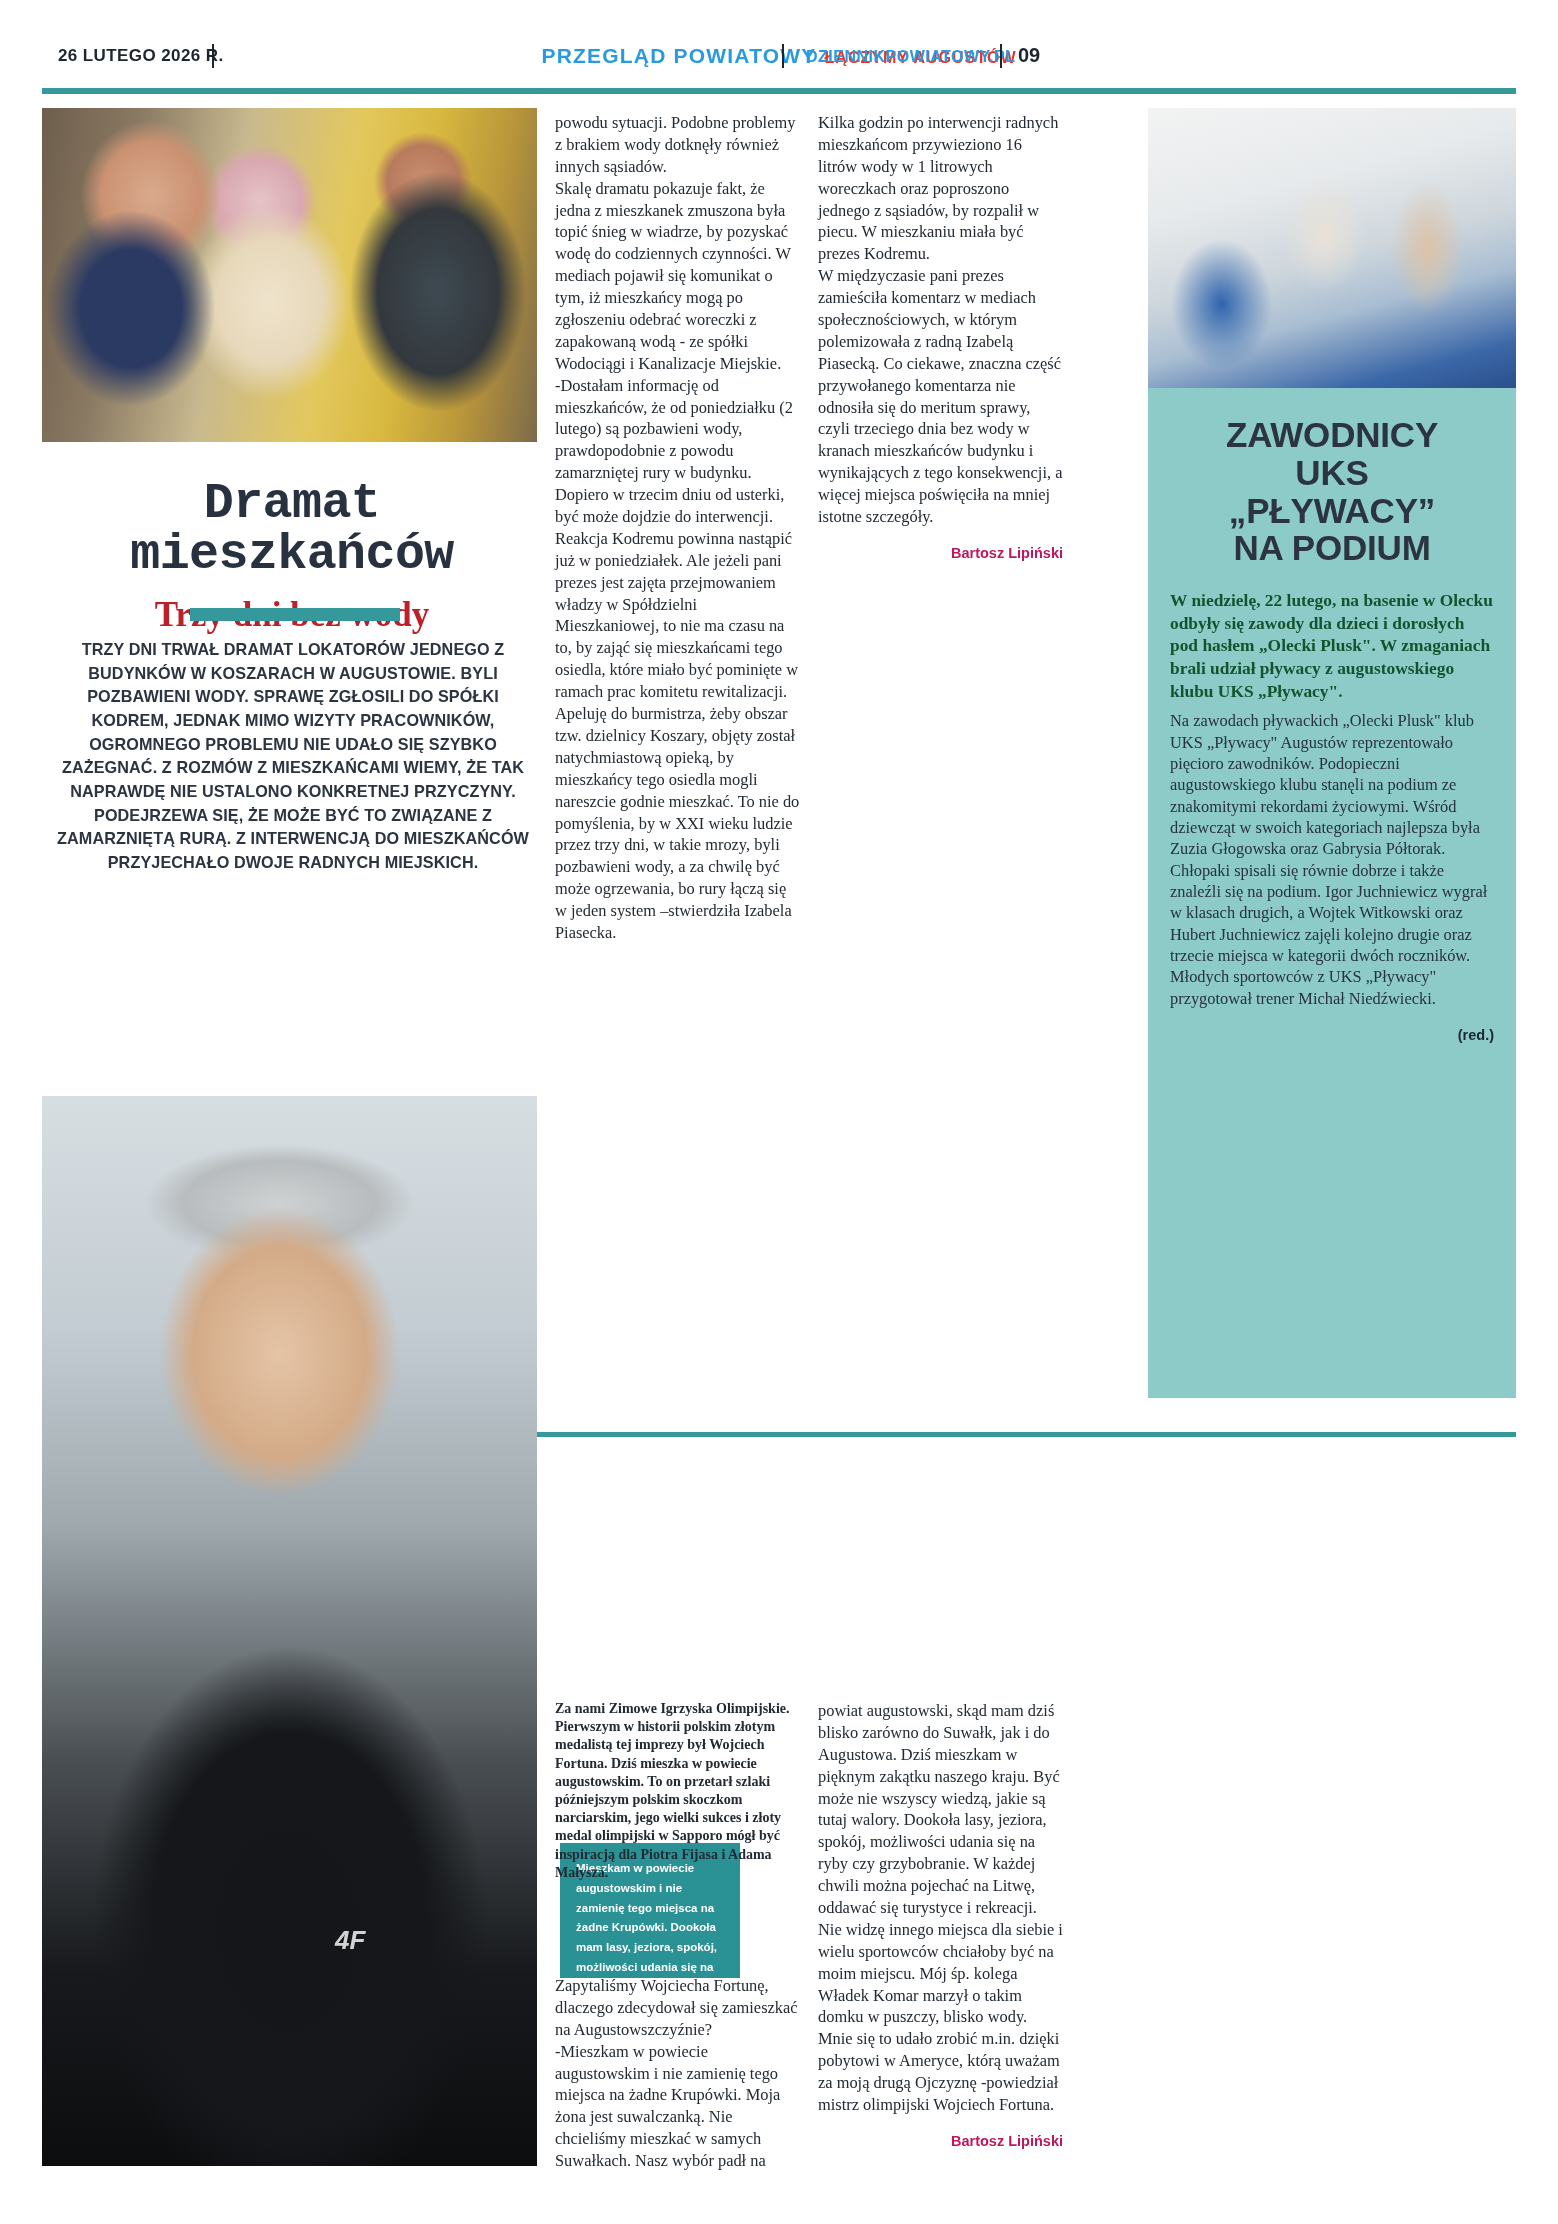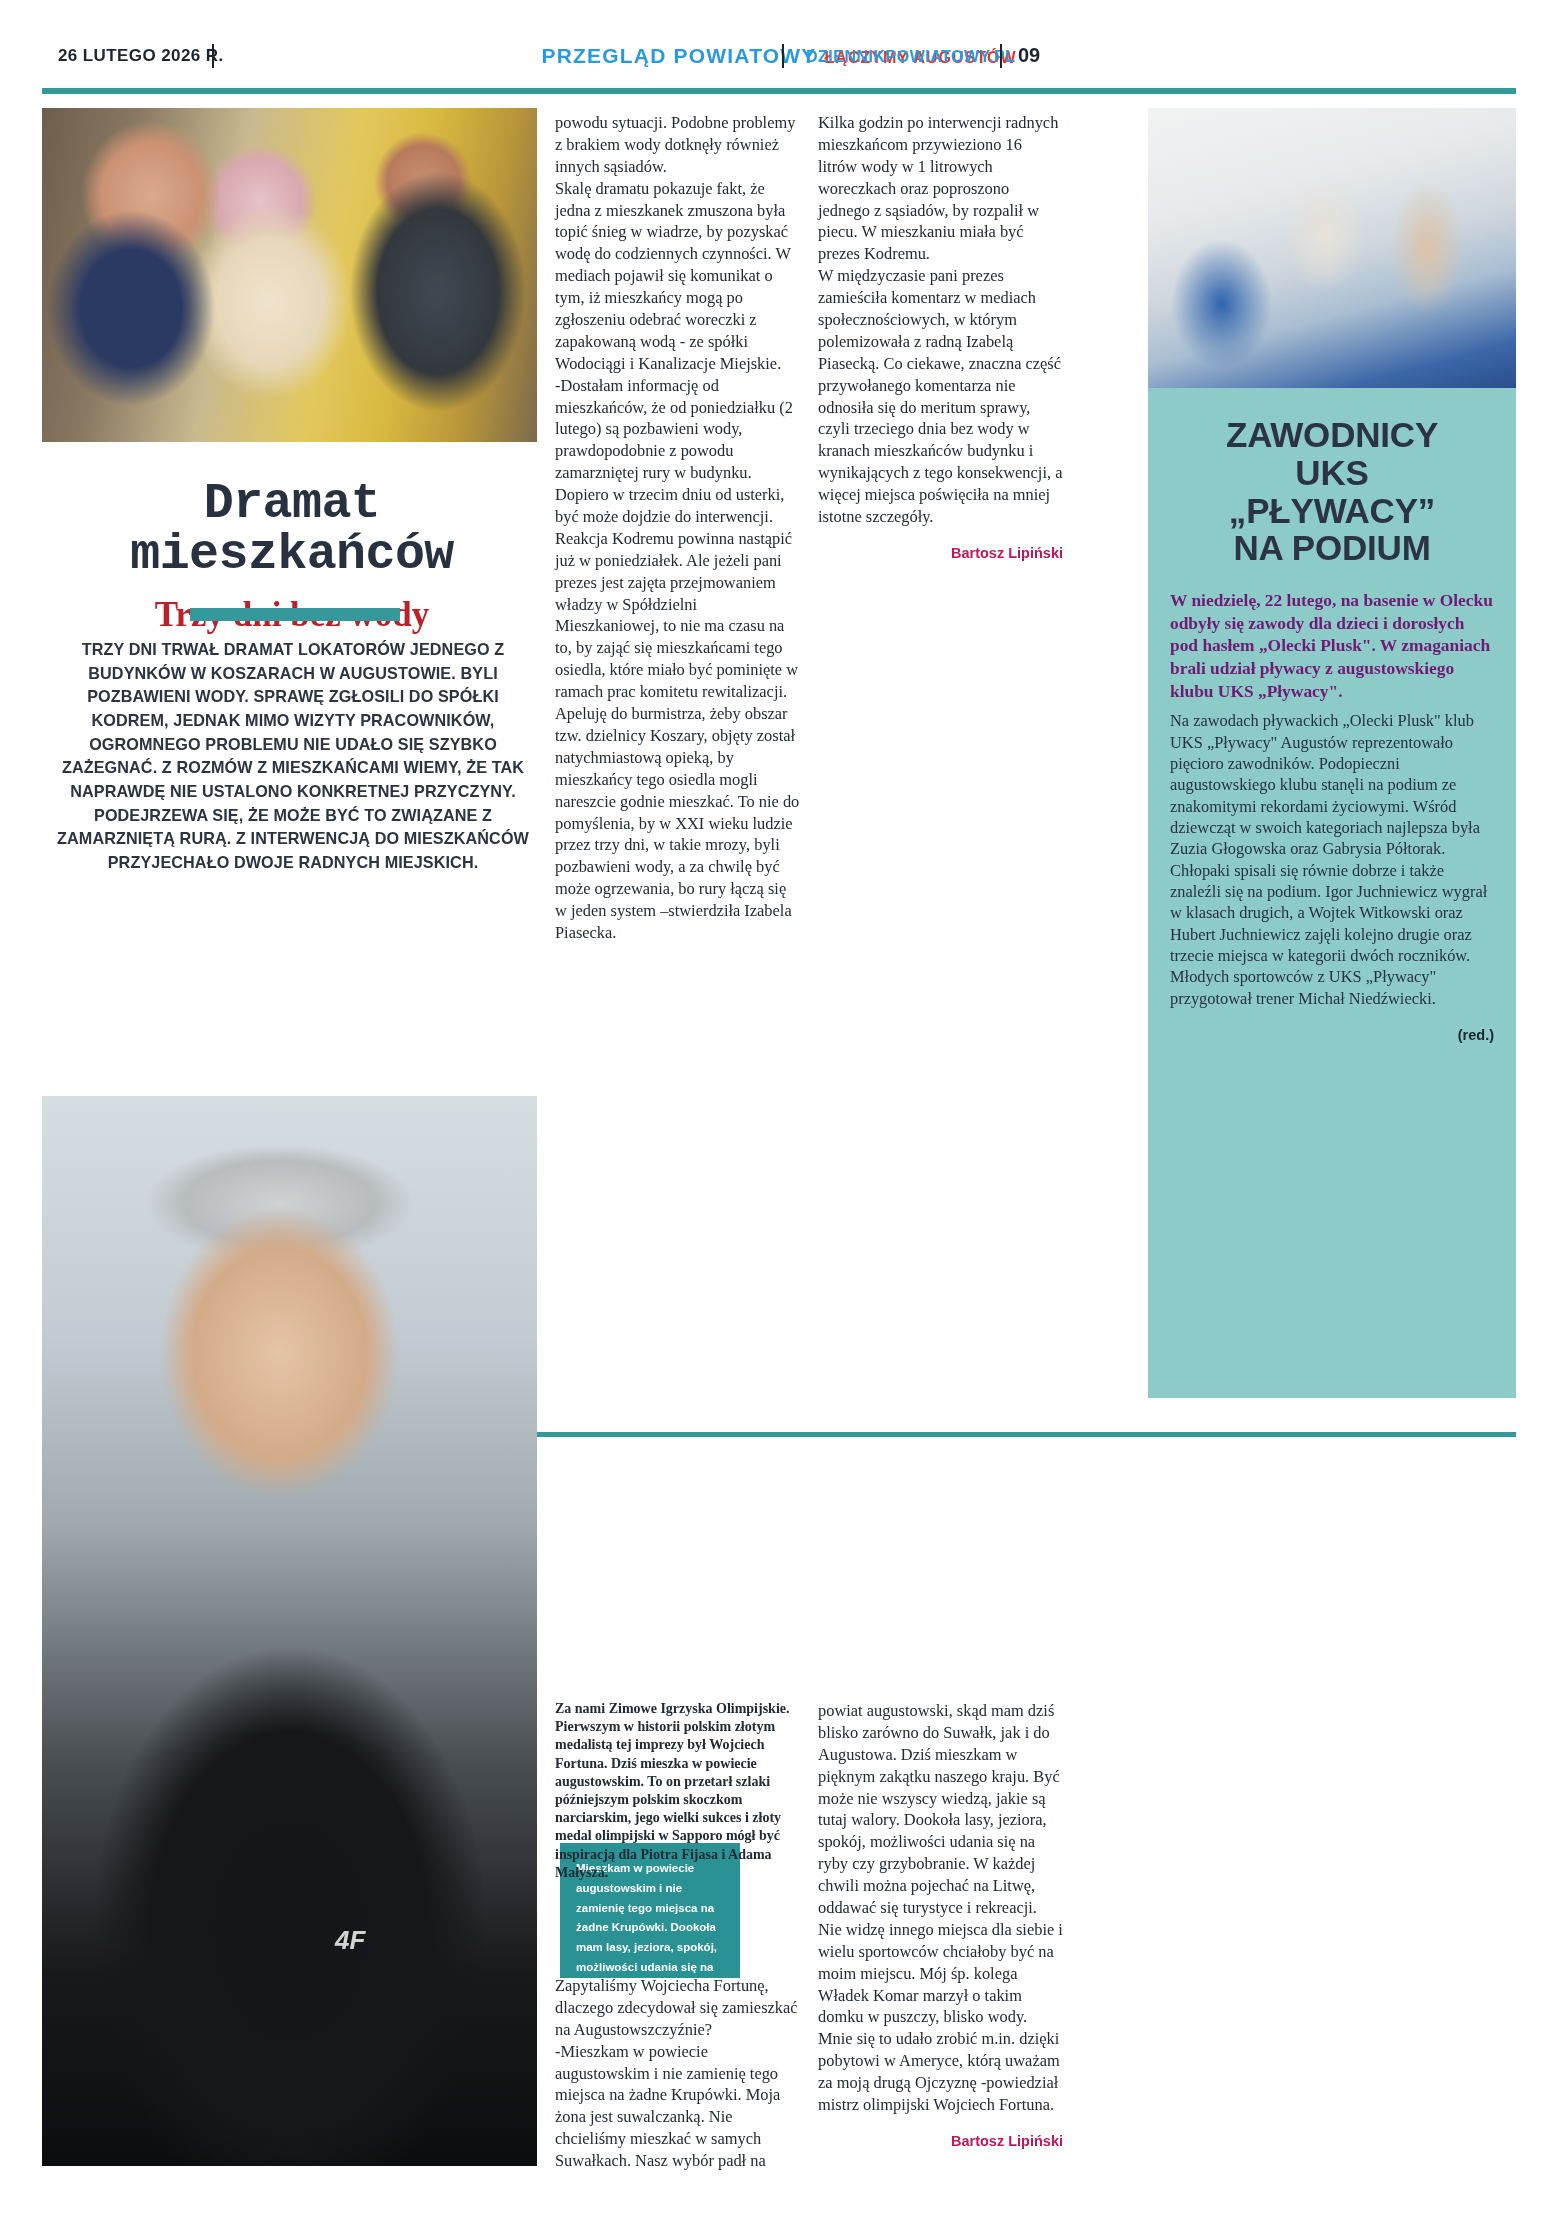--- a/index.html
+++ b/index.html
@@ -130,21 +130,21 @@
     position:absolute; left:1148px; top:388px; width:368px; height:1010px;
     background:#8ccbc8;
   }
   .sb-title{
     font-family:"Liberation Sans", sans-serif; font-weight:bold;
     font-size:35px; line-height:1.08; color:#2b3440;
     text-align:center; padding:28px 14px 0 14px; letter-spacing:-.2px;
   }
   .sb-lead{
     font-family:"Liberation Serif", serif; font-weight:bold;
-    font-size:17.4px; line-height:1.3; color:#701a75;
+    font-size:17.4px; line-height:1.3; color:#14532d;
     padding:22px 22px 0 22px;
   }
   .sb-body{
     font-family:"Liberation Serif", serif;
     font-size:16.4px; line-height:1.3; color:#28313f;
     padding:8px 22px 0 22px;
   }
   .sb-sign{
     font-family:"Liberation Sans", sans-serif; font-weight:bold;
     font-size:14.5px; color:#1d2530; text-align:right; padding:18px 22px 0 0;

